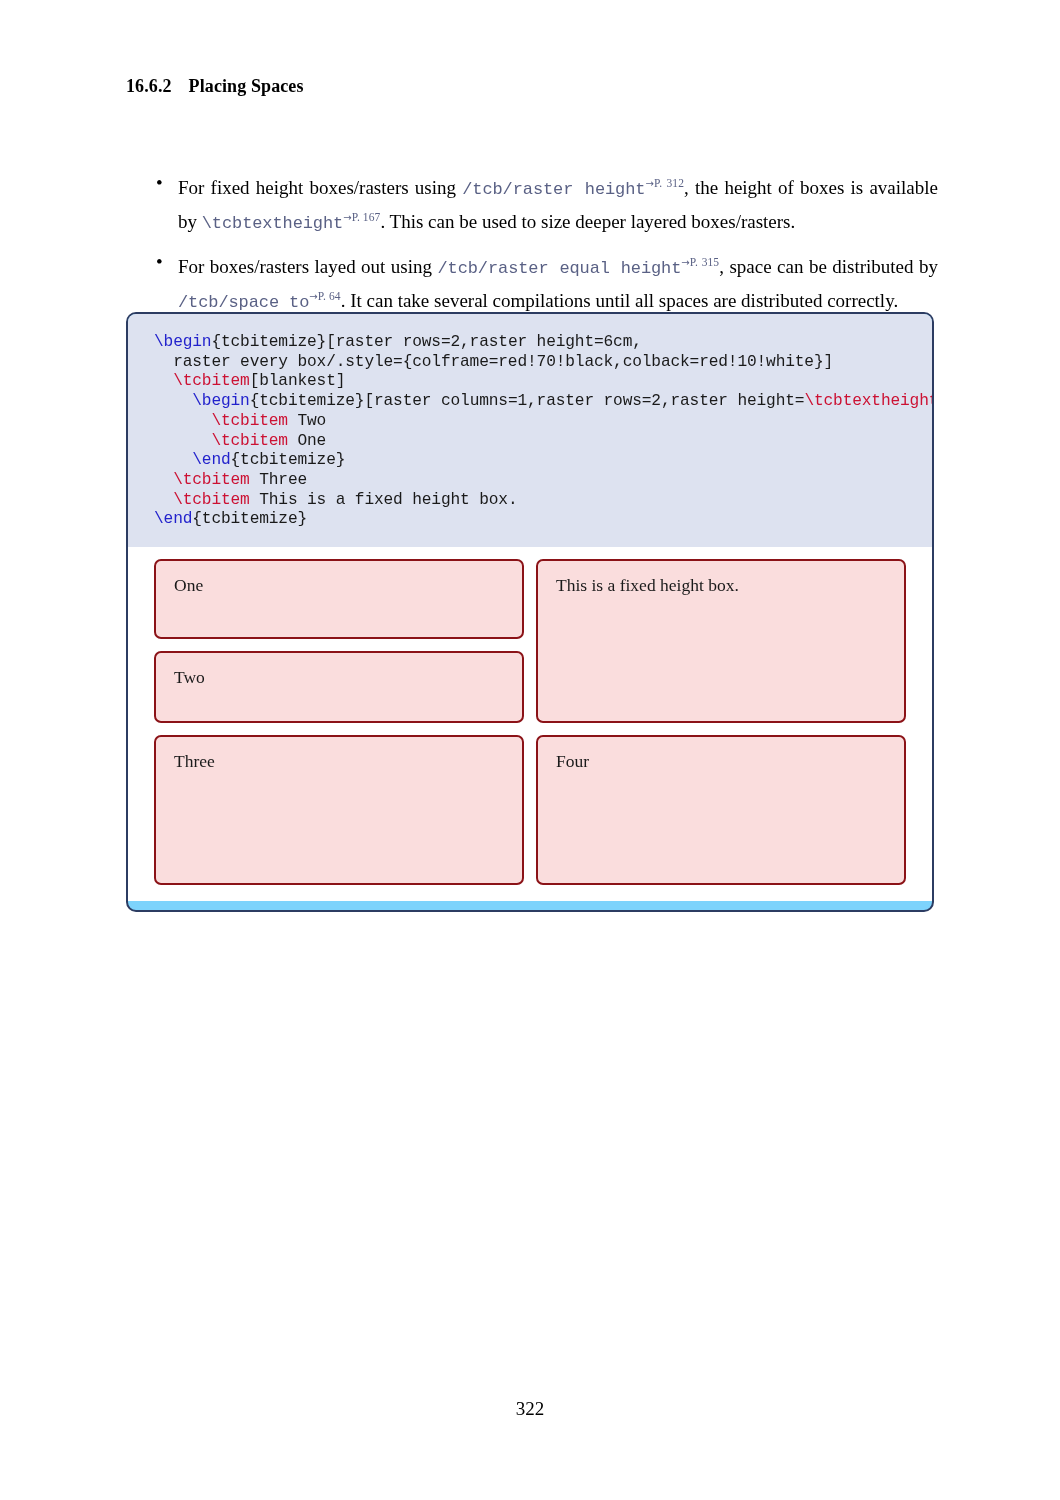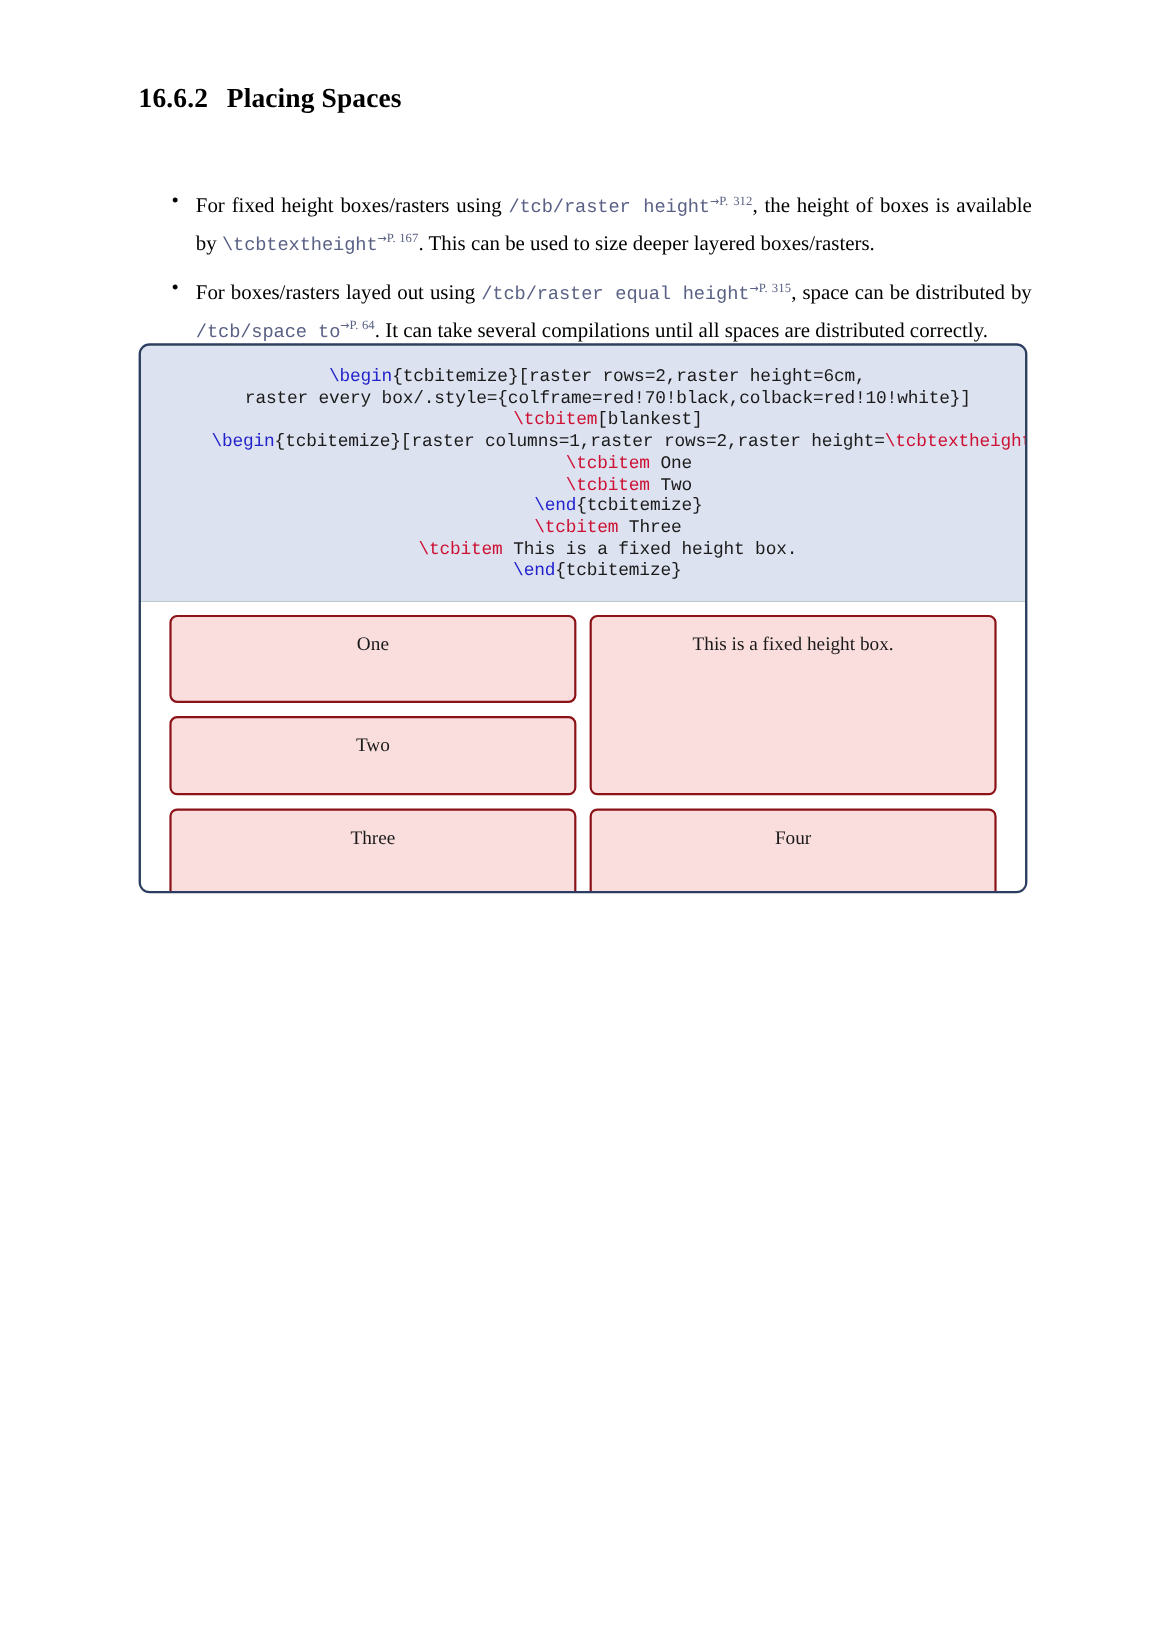--- a/index.html
+++ b/index.html
@@ -21,21 +21,21 @@
     left: 0; top: 0;
     width: 1060px;
     height: 1500px;
   }
 
   
   .section-heading {
     position: absolute;
     left: 126px;
     top: 76px;
-    font-size: 25px;
+    font-size: 18px;
     font-weight: bold;
     letter-spacing: 0.1px;
     white-space: nowrap;
   }
   .section-heading .num { margin-right: 17px; }
 
   
   .intro {
     position: absolute;
     left: 126px;
@@ -89,27 +89,26 @@
     font-family: "DejaVu Sans", sans-serif;
     font-size: 10px;
   }
 
   
   .example-frame {
     position: absolute;
     left: 126px;
     top: 312px;
     width: 808px;
-    height: 500px;
+    height: 600px;
     border: 2.2px solid #2c3c62;
     border-radius: 10px;
-    background: #14532d;
+    background: #7dd3fc;
     box-sizing: border-box;
     overflow: hidden;
-    text-align: center;
   }
   .code-area {
     background: #dde2f0;
     padding: 19px 0 17px 0;
     box-sizing: border-box;
   }
   .code-line {
     font-family: "Liberation Mono", "DejaVu Sans Mono", monospace;
     font-size: 16.2px;
     line-height: 19.7px;
@@ -191,22 +190,22 @@
 
   </div>
 
   <div class="example-frame">
 
     <div class="code-area">
         <div class="code-line"><span class="tok-blue">\begin</span><span>{tcbitemize}[raster rows=2,raster height=6cm,</span></div>
         <div class="code-line"><span>  raster every box/.style={colframe=red!70!black,colback=red!10!white}]</span></div>
         <div class="code-line"><span>  </span><span class="tok-red">\tcbitem</span><span>[blankest]</span></div>
         <div class="code-line"><span>    </span><span class="tok-blue">\begin</span><span>{tcbitemize}[raster columns=1,raster rows=2,raster height=</span><span class="tok-red">\tcbtextheight</span></div>
+        <div class="code-line"><span>      </span><span class="tok-red">\tcbitem</span><span> Two</span></div>
         <div class="code-line"><span>      </span><span class="tok-red">\tcbitem</span><span> One</span></div>
-        <div class="code-line"><span>      </span><span class="tok-red">\tcbitem</span><span> Two</span></div>
         <div class="code-line"><span>    </span><span class="tok-blue">\end</span><span>{tcbitemize}</span></div>
         <div class="code-line"><span>  </span><span class="tok-red">\tcbitem</span><span> Three</span></div>
         <div class="code-line"><span>  </span><span class="tok-red">\tcbitem</span><span> This is a fixed height box.</span></div>
         <div class="code-line"><span class="tok-blue">\end</span><span>{tcbitemize}</span></div>
       </div>
 
     <div class="result-area">
       <div class="raster-row">
         <div class="raster-col-left">
           <div class="tcb-box h-one">One</div>
@@ -221,14 +220,15 @@
           <div class="tcb-box h-three">Three</div>
         </div>
         <div class="raster-col-right">
           <div class="tcb-box h-four">Four</div>
         </div>
       </div>
     </div>
 
   </div>
 
+  <div class="page-number">322</div>
 
 </div>
 
 </body></html>

